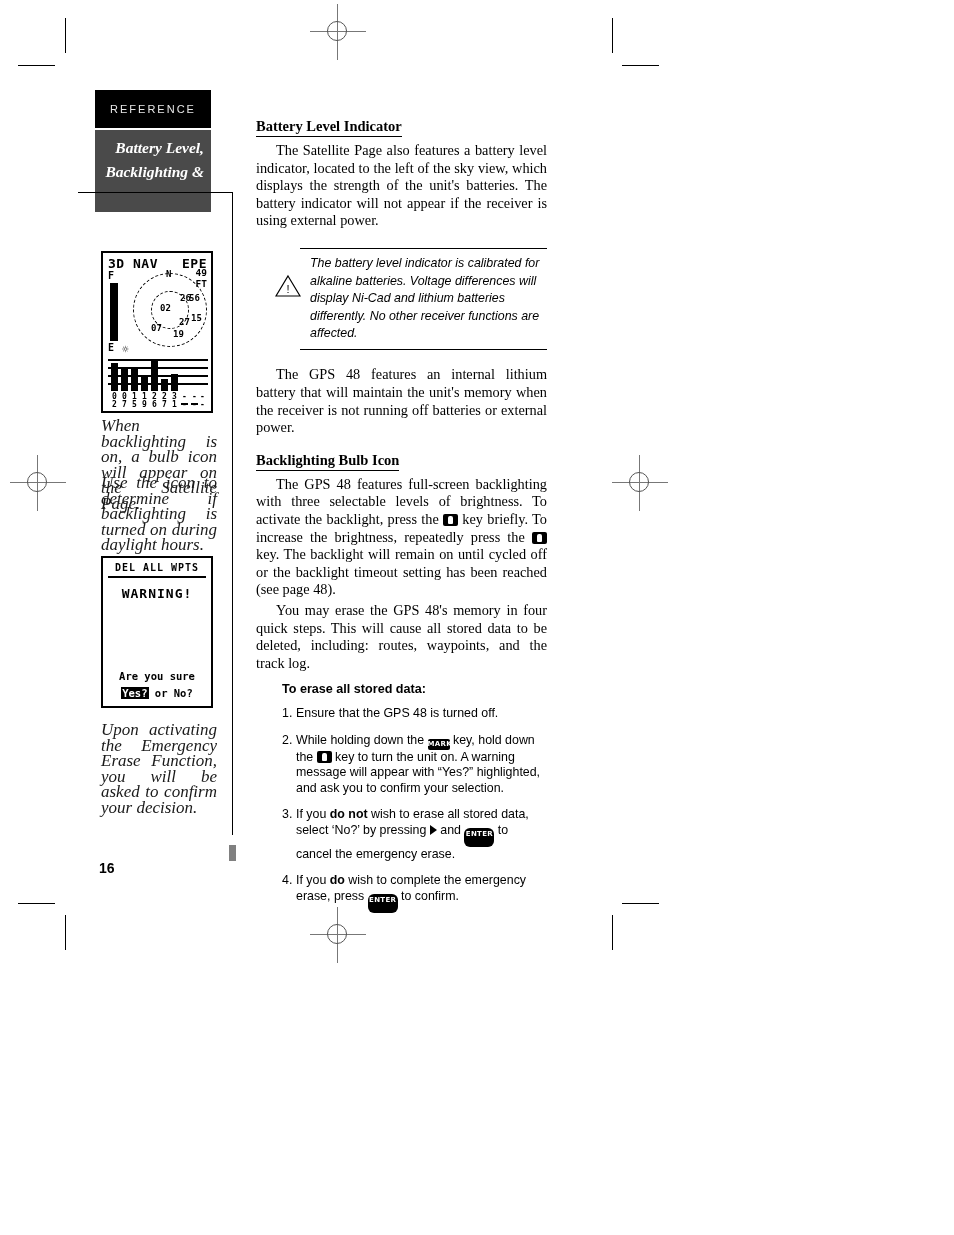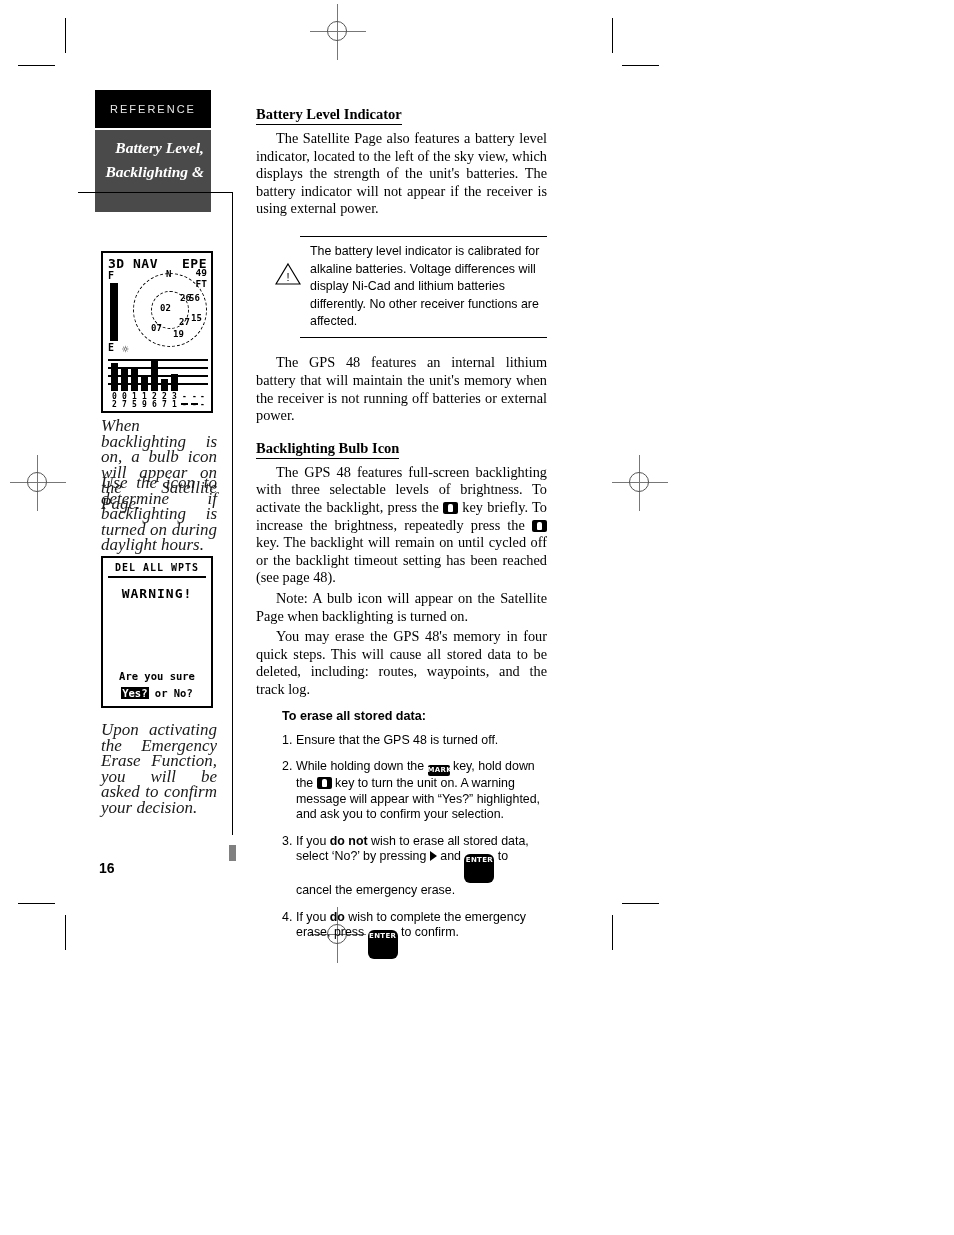--- a/index.html
+++ b/index.html
@@ -279,21 +279,21 @@
   h2.section-heading {
     font-family: "Liberation Serif", serif;
     font-weight: bold;
     font-size: 14.5px;
     margin: 0 0 2px 0;
     padding-bottom: 1px;
     border-bottom: 1.5px solid #000;
     display: inline-block;
   }
   .heading-wrap { margin-top: 14px; }
-  .heading-wrap.first { margin-top: 0; }
+  .heading-wrap.first { margin-top: 12px; }
   p.body-text {
     font-family: "Liberation Serif", serif;
     font-size: 14.3px;
     line-height: 17.6px;
     margin: 3px 0 0 0;
     text-indent: 20px;
     text-align: justify;
   }
 
   
@@ -304,20 +304,21 @@
     padding: 0 0 0 40px;
     box-sizing: border-box;
   }
   #battery-note-callout .rule {
     height: 1.5px;
     background: #000;
     margin-left: -10px;
   }
   #battery-note-callout .note-text {
     font-family: "Liberation Sans", sans-serif;
+    font-style: italic;
     font-size: 12.4px;
     line-height: 17.5px;
     padding: 6px 0 6px 0;
   }
   #warning-triangle-icon {
     position: absolute;
     left: 5px;
     top: 26px;
     width: 26px;
     height: 23px;
@@ -379,21 +380,21 @@
     width: 22px;
     height: 11px;
     border-radius: 2px;
     font-size: 7px;
     line-height: 11px;
     letter-spacing: 0.3px;
     font-weight: bold;
   }
   .key-enter {
     width: 30px;
-    height: 29px;
+    height: 19px;
     border-radius: 6px;
     font-size: 7px;
     line-height: 13px;
     letter-spacing: 0.3px;
     font-weight: bold;
   }
   .key-arrow {
     display: inline-block;
     width: 0; height: 0;
     border-left: 7px solid #000;
@@ -536,21 +537,20 @@
     <div class="note-text">The battery level indicator is calibrated for alkaline batteries.  Voltage differences will display Ni-Cad and lithium batteries differently.  No other receiver functions are affected.</div>
     <div class="rule"></div>
   </div>
 
   <p class="body-text">The GPS 48 features an internal lithium battery that will maintain the unit's memory when the receiver is not running off batteries or external power.</p>
 
   <div class="heading-wrap">
     <h2 class="section-heading">Backlighting Bulb Icon</h2>
   </div>
   <p class="body-text"><span>The GPS 48 features full-screen backlighting with three selectable levels of brightness.  To activate the backlight, press the </span><span class="key-icon key-bulb"></span><span> key briefly.  To increase the brightness, repeatedly press the </span><span class="key-icon key-bulb"></span><span> key.  The backlight will remain on until cycled off or the backlight timeout setting has been reached (see page 48).</span></p>
-  <p class="body-text">Note: A bulb icon will appear on the Satellite Page when backlighting is turned on.</p>
 
   <p class="body-text">You may erase the GPS 48's memory in four quick steps.  This will cause all stored data to be deleted, including: routes, waypoints, and the track log.</p>
 
   <div class="steps-title">To erase all stored data:</div>
 
   <ol class="steps">
     <li>
       <span class="num">1.</span>
       <span>Ensure that the GPS 48 is turned off.</span>
     </li>

